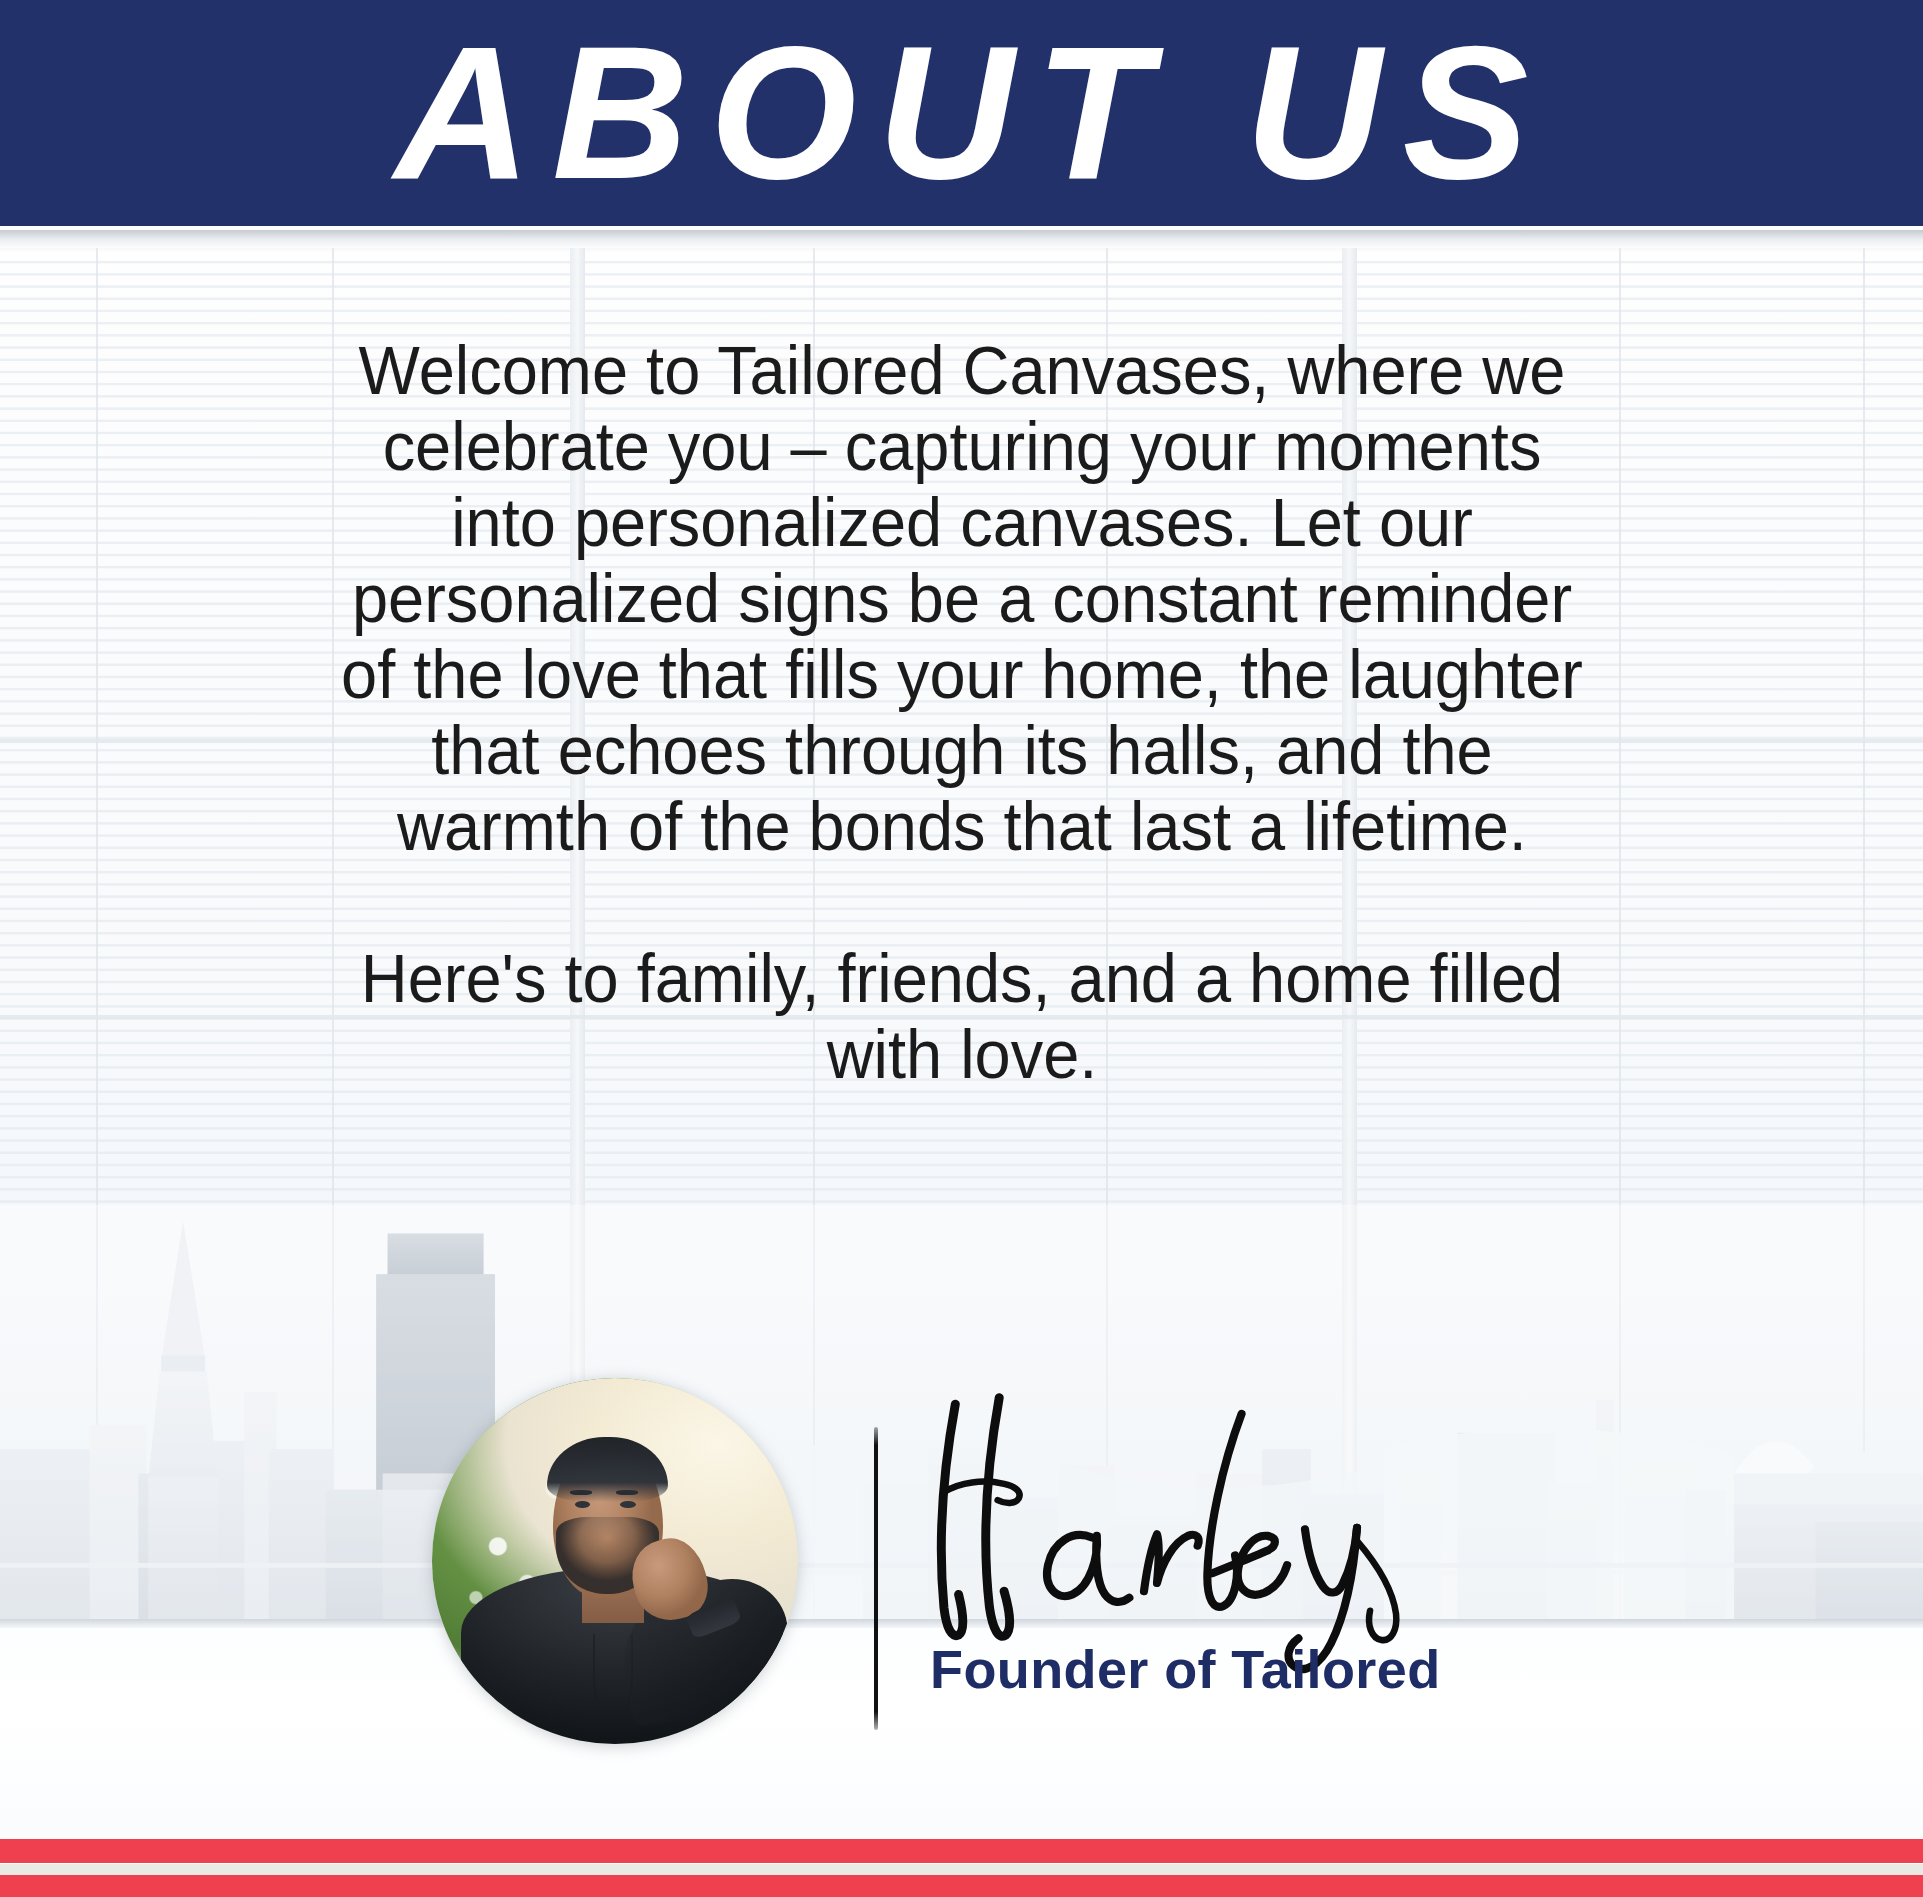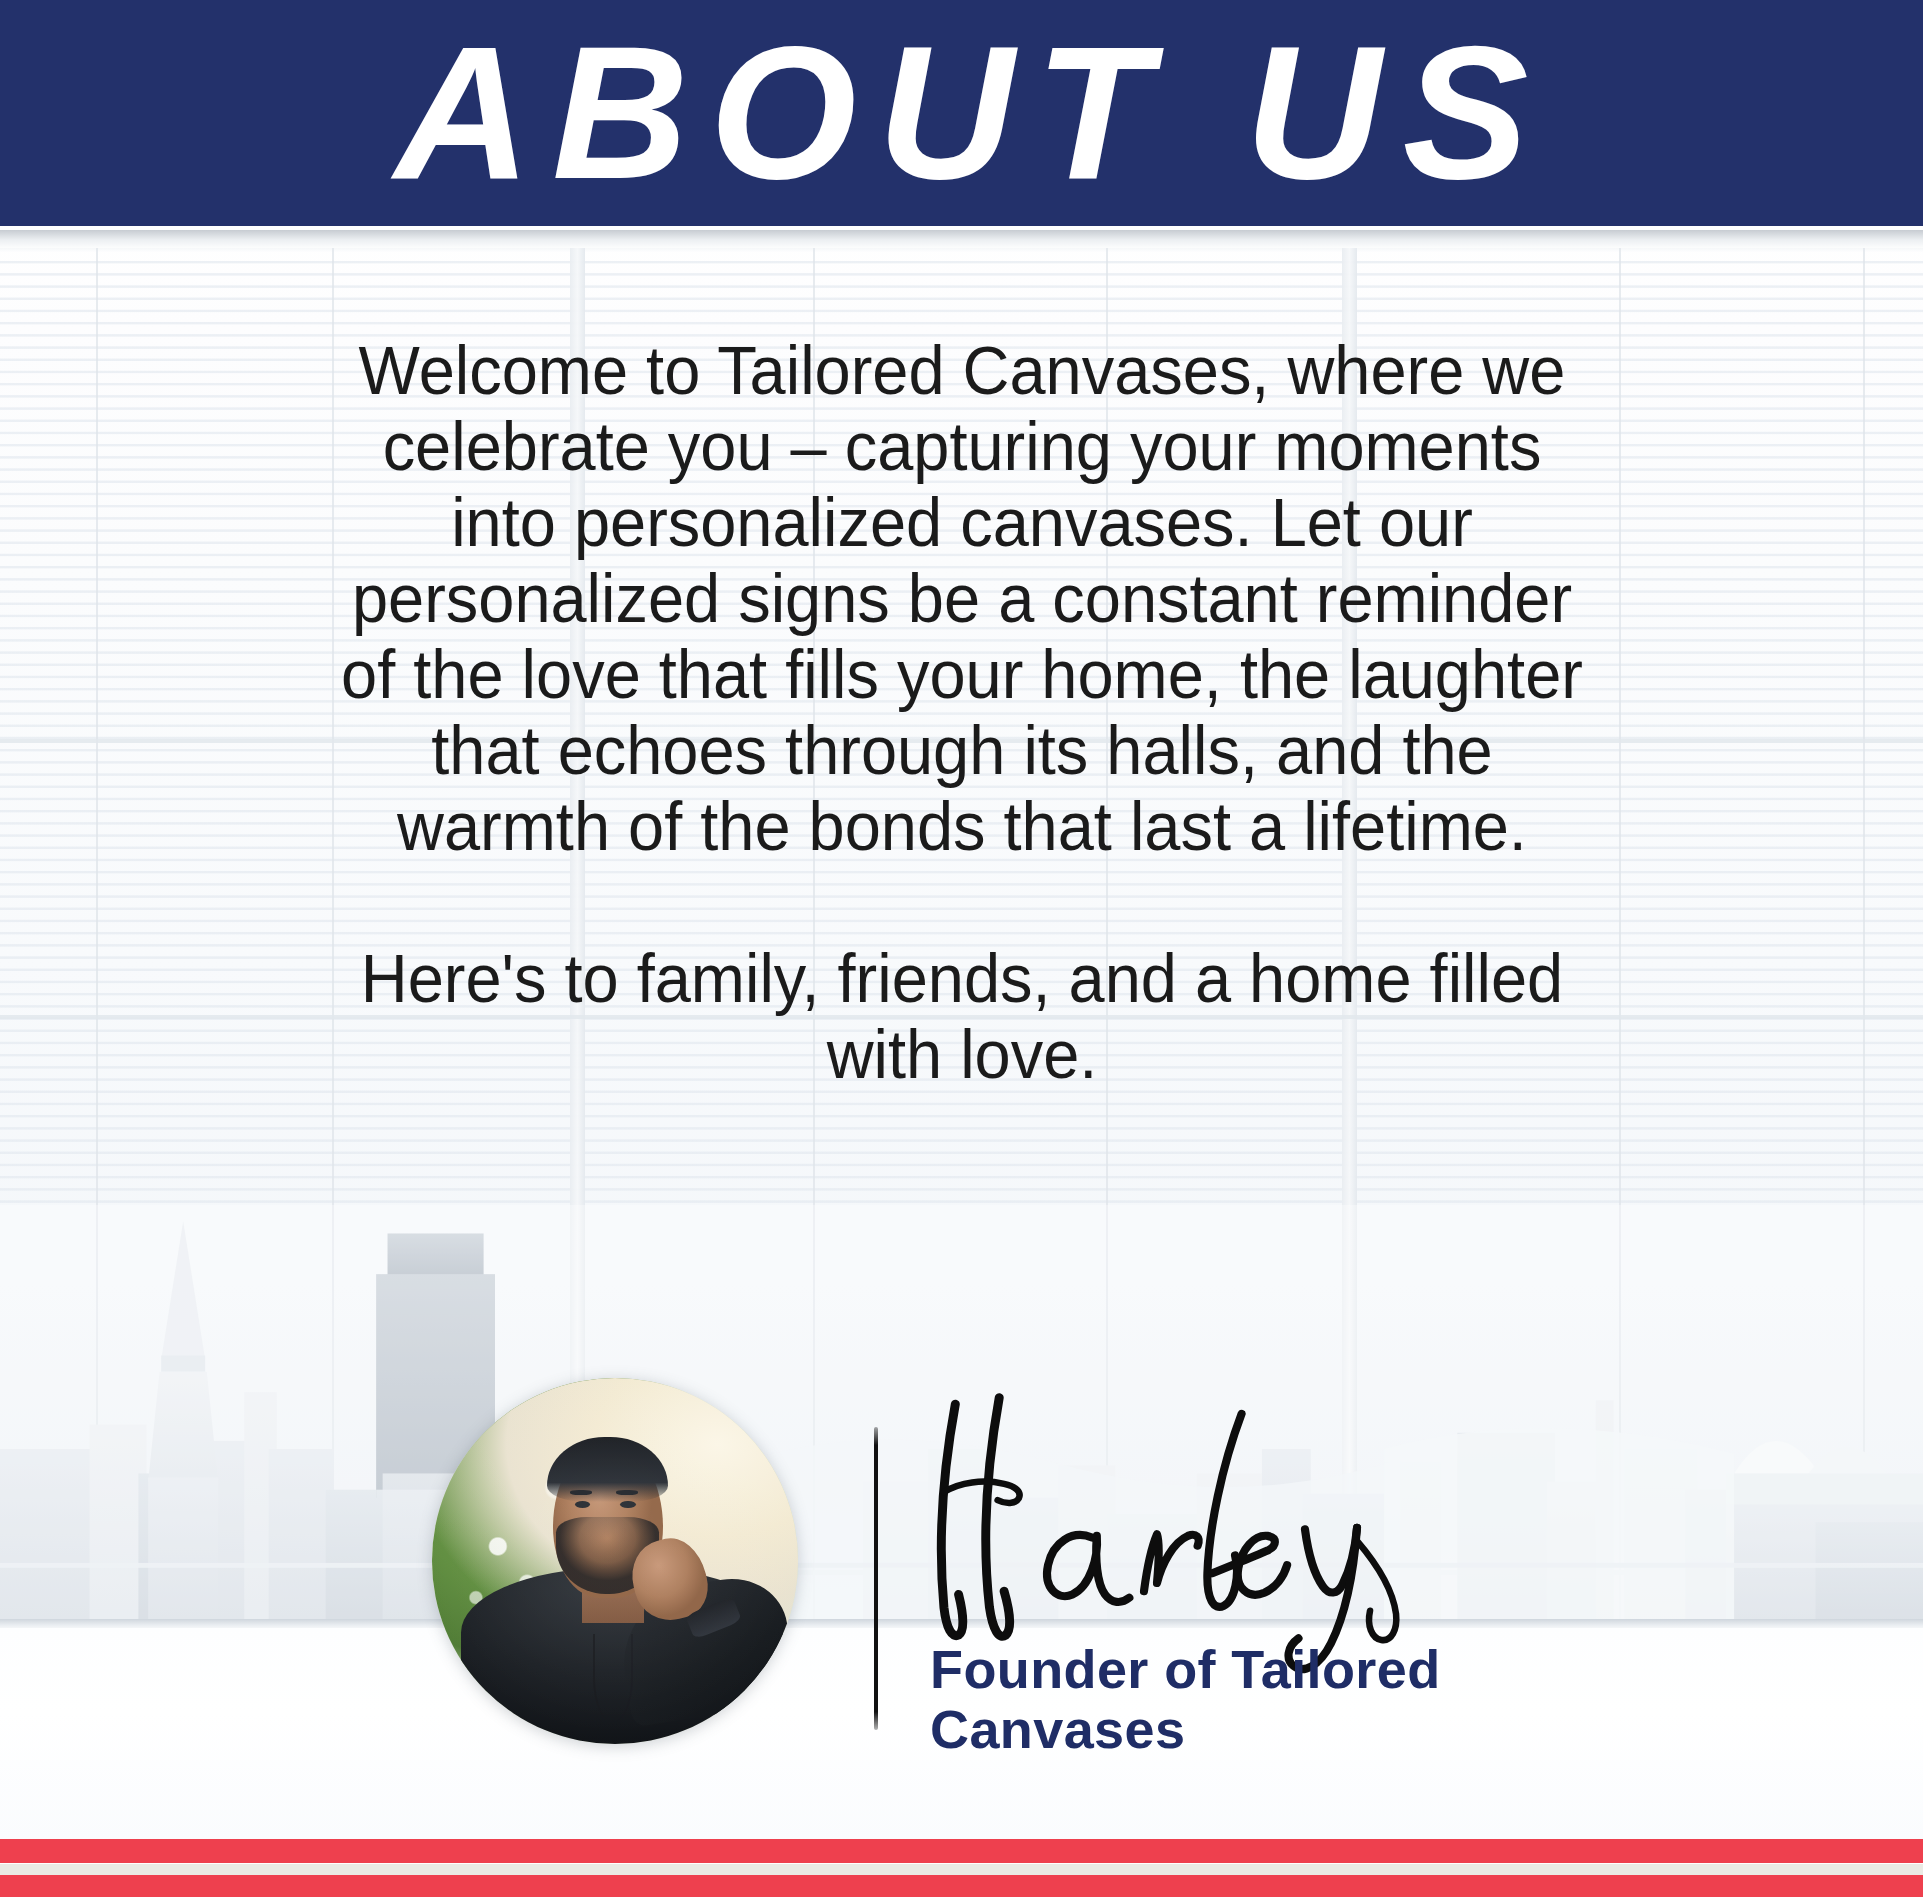--- a/index.html
+++ b/index.html
@@ -414,19 +414,18 @@
       <path d="M612 210 C636 238 656 268 660 300 C662 320 654 334 642 332 C630 330 624 314 628 296" stroke-width="8"></path>
     </g>
   </svg>
 </div>
 <div id="sig-word">
   <span>Harley</span>
 </div>
 
 <div id="founder">
   <div>Founder of Tailored</div>
-  <div>Canvases</div>
 </div>
 
 <div id="bar-red-1"></div>
 <div id="bar-gap"></div>
 <div id="bar-red-2"></div>
 
 
 </body></html>

